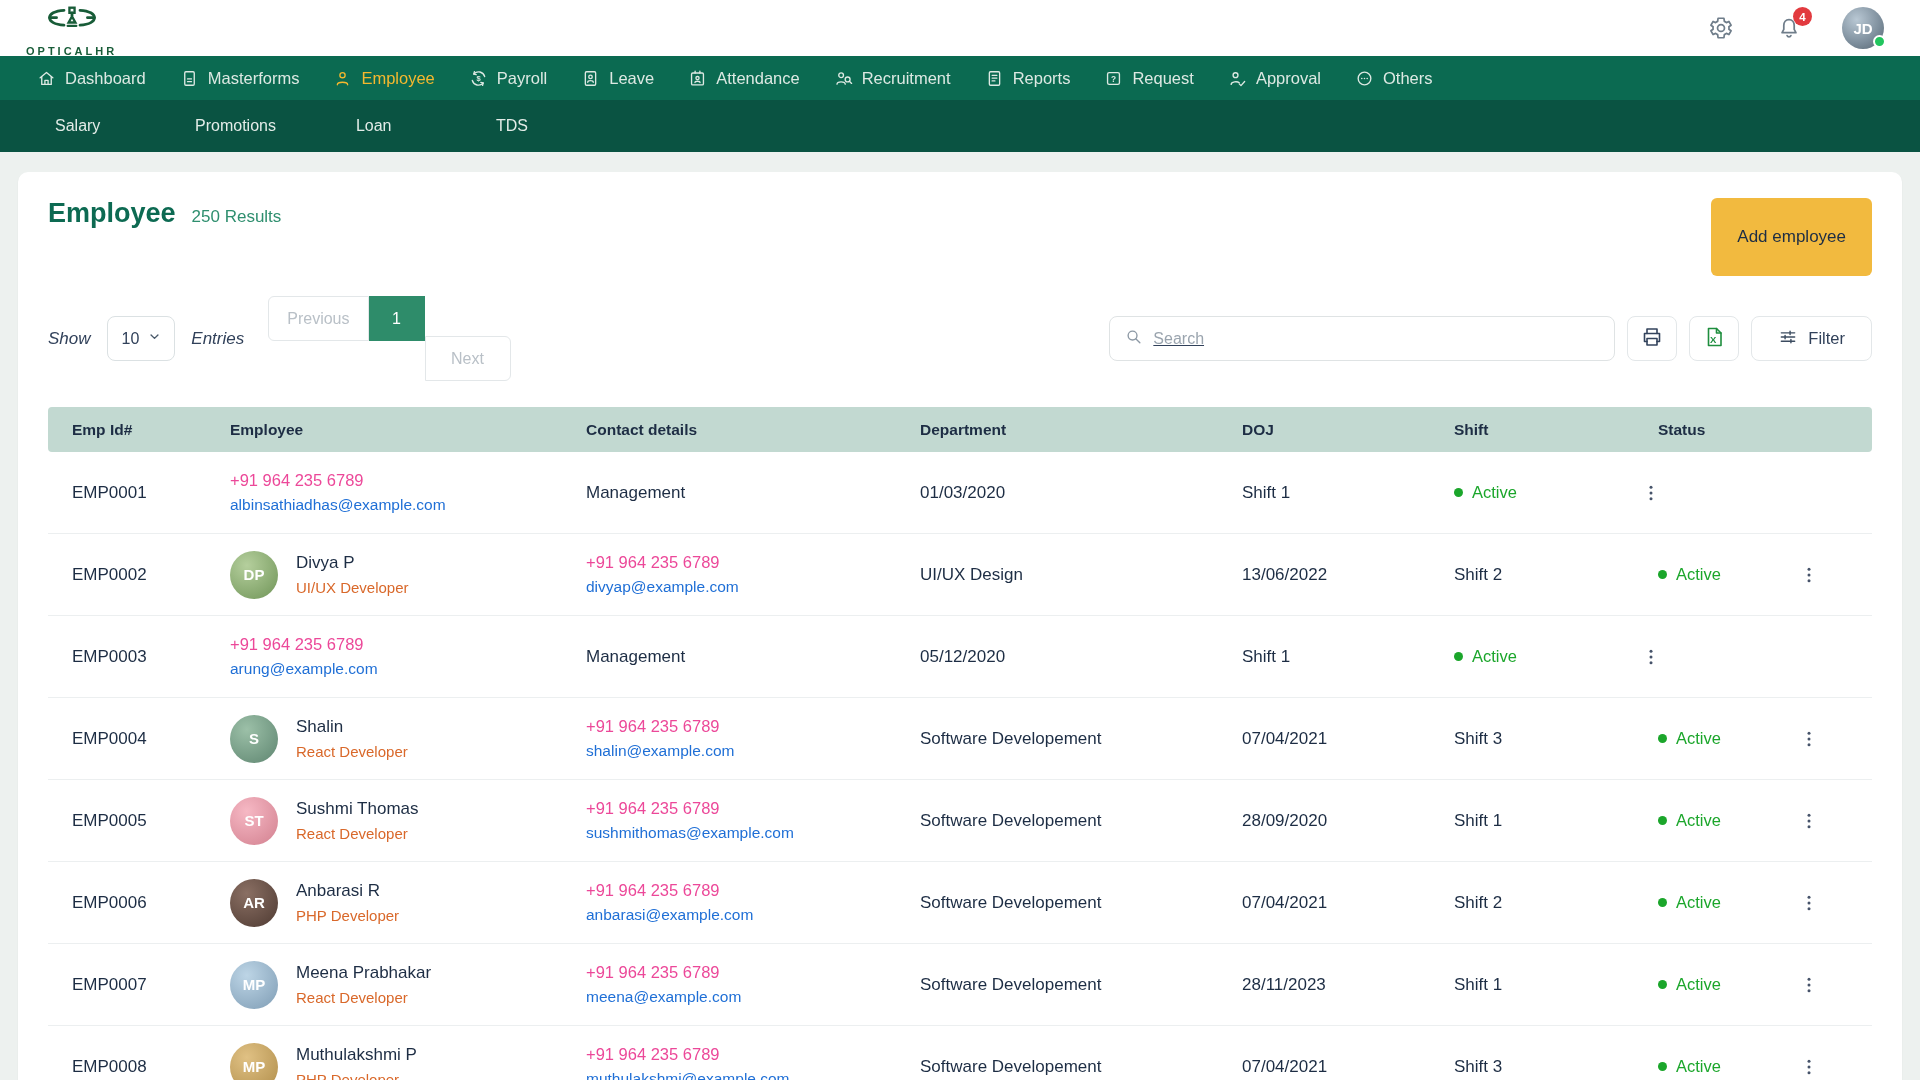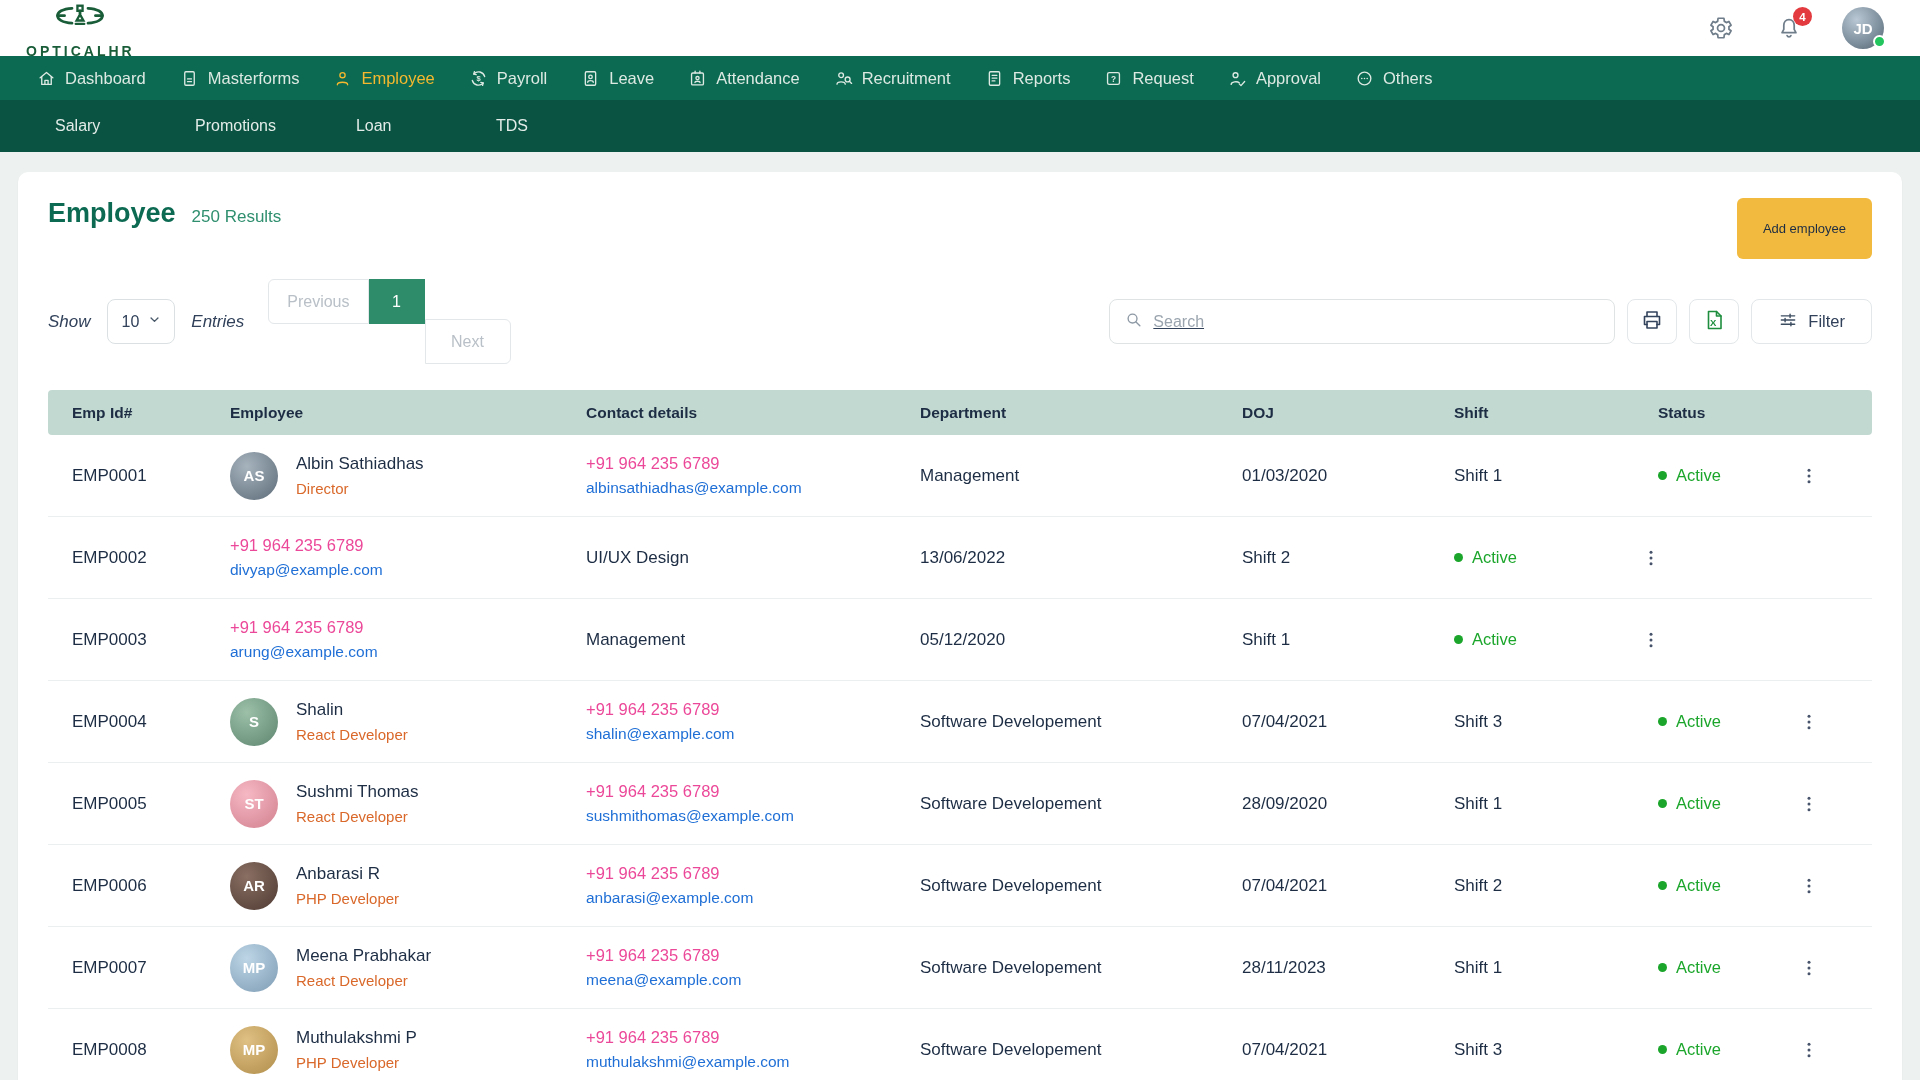--- a/index.html
+++ b/index.html
@@ -4,21 +4,21 @@
 <style>
   * { margin:0; padding:0; box-sizing:border-box; }
   html,body { width:1920px; height:1080px; overflow:hidden; background:#edf1ef;
     font-family:"Liberation Sans", sans-serif; color:#1d2d44; }
 
   
   .topbar { height:56px; background:#ffffff; display:flex; align-items:center;
     justify-content:space-between; padding:0 36px 0 26px; }
   .brand { display:flex; flex-direction:column; align-items:center; line-height:1; padding-top:6px;}
   .brand svg { display:block; }
-  .brand-name { font-size:14px; font-weight:bold; letter-spacing:3px; color:#185c38; margin-top:8px; }
+  .brand-name { font-size:11px; font-weight:bold; letter-spacing:3px; color:#185c38; margin-top:8px; }
   .top-actions { display:flex; align-items:center; gap:38px; }
   .icon-btn { position:relative; width:30px; height:30px; display:flex; align-items:center;
     justify-content:center; color:#6f7d8a; cursor:pointer; }
   .icon-btn svg { width:26px; height:26px; }
   .badge { position:absolute; top:-6px; right:-8px; min-width:19px; height:19px; border-radius:10px;
     background:#e23a3f; color:#fff; font-size:11.5px; font-weight:bold; display:flex;
     align-items:center; justify-content:center; padding:0 4px; }
   .avatar-wrap { position:relative; width:42px; height:42px; cursor:pointer; }
   .avatar-img { width:42px; height:42px; border-radius:50%;
     background:radial-gradient(circle at 35% 30%, #b9c8d4, #7c8d9b 60%, #54636f);
@@ -39,22 +39,22 @@
 
   
   .page { padding:20px 18px 0; }
   .card { background:#fff; border-radius:10px; padding:26px 30px 0; min-height:890px;
     box-shadow:0 1px 2px rgba(20,40,35,.06); }
 
   .title-row { display:flex; align-items:flex-start; justify-content:space-between; margin-bottom:20px; }
   .title-left { display:flex; align-items:baseline; gap:16px; }
   .page-title { font-size:27px; font-weight:bold; color:#0d6a52; }
   .results { font-size:17px; color:#2f8f6f; }
-  .btn-primary { background:#f2ba3f; border:none; border-radius:6px; padding:23px 26px;
-    font-size:13px; color:#1d2d44; cursor:pointer; font-family:inherit; }
+  .btn-primary { background:#f2ba3f; border:none; border-radius:6px; padding:29px 26px;
+    font-size:17px; color:#1d2d44; cursor:pointer; font-family:inherit; }
 
   .controls-row { display:flex; align-items:center; justify-content:space-between; margin-bottom:26px; }
   .controls-left { display:flex; align-items:center; gap:16px; }
   .ctl-label { font-size:17px; color:#31415a;font-style:italic; }
   .select-box { display:flex; align-items:center; gap:8px; border:1px solid #dbe1e3; border-radius:8px;
     height:45px; padding:0 12px 0 14px; font-size:16px; cursor:pointer; color:#31415a; }
   .select-box svg { width:15px; height:15px; color:#4a5a6a; }
   .pager { display:flex; margin-left:8px; }
   .page-btn { height:45px; min-width:86px; border:1px solid #e3e7e9; background:#fff; display:flex;
     align-items:center; justify-content:center; font-size:16px; color:#b9c0c7; cursor:default; padding:0 18px; }
@@ -337,29 +337,20 @@
         <div class="th">Department</div>
         <div class="th">DOJ</div>
         <div class="th">Shift</div>
         <div class="th">Status</div>
         <div></div>
       </div>
     <div id="tbody">
         <div class="grid-row tr">
           <div class="td">EMP0001</div>
           <div class="td">
-            <div class="emp-cell">
-              <span class="row-avatar" style="background: radial-gradient(circle at 35% 30%, rgb(167, 180, 190), rgb(92, 107, 120));">AS</span>
-              <div>
-                <div class="emp-name">Albin Sathiadhas</div>
-                <div class="emp-role">Director</div>
-              </div>
-            </div>
-          </div>
-          <div class="td">
             <div>
               <div class="phone">+91 964 235 6789</div>
               <div class="email">albinsathiadhas@example.com</div>
             </div>
           </div>
           <div class="td">Management</div>
           <div class="td">01/03/2020</div>
           <div class="td">Shift 1</div>
           <div class="td">
             <div class="status-cell">
@@ -372,20 +363,29 @@
               <svg viewBox="0 0 24 24" fill="none" stroke="currentColor" stroke-width="1.7" stroke-linecap="round" stroke-linejoin="round">
                 <circle cx="12" cy="5.2" r="1.8" fill="currentColor" stroke="none"></circle>
                 <circle cx="12" cy="12" r="1.8" fill="currentColor" stroke="none"></circle>
                 <circle cx="12" cy="18.8" r="1.8" fill="currentColor" stroke="none"></circle>
               </svg>
             </span>
           </div>
         </div>
         <div class="grid-row tr">
           <div class="td">EMP0002</div>
+          <div class="td">
+            <div class="emp-cell">
+              <span class="row-avatar" style="background: radial-gradient(circle at 35% 30%, rgb(181, 207, 157), rgb(111, 148, 87));">DP</span>
+              <div>
+                <div class="emp-name">Divya P</div>
+                <div class="emp-role">UI/UX Developer</div>
+              </div>
+            </div>
+          </div>
           <div class="td">
             <div>
               <div class="phone">+91 964 235 6789</div>
               <div class="email">divyap@example.com</div>
             </div>
           </div>
           <div class="td">UI/UX Design</div>
           <div class="td">13/06/2022</div>
           <div class="td">Shift 2</div>
           <div class="td">

